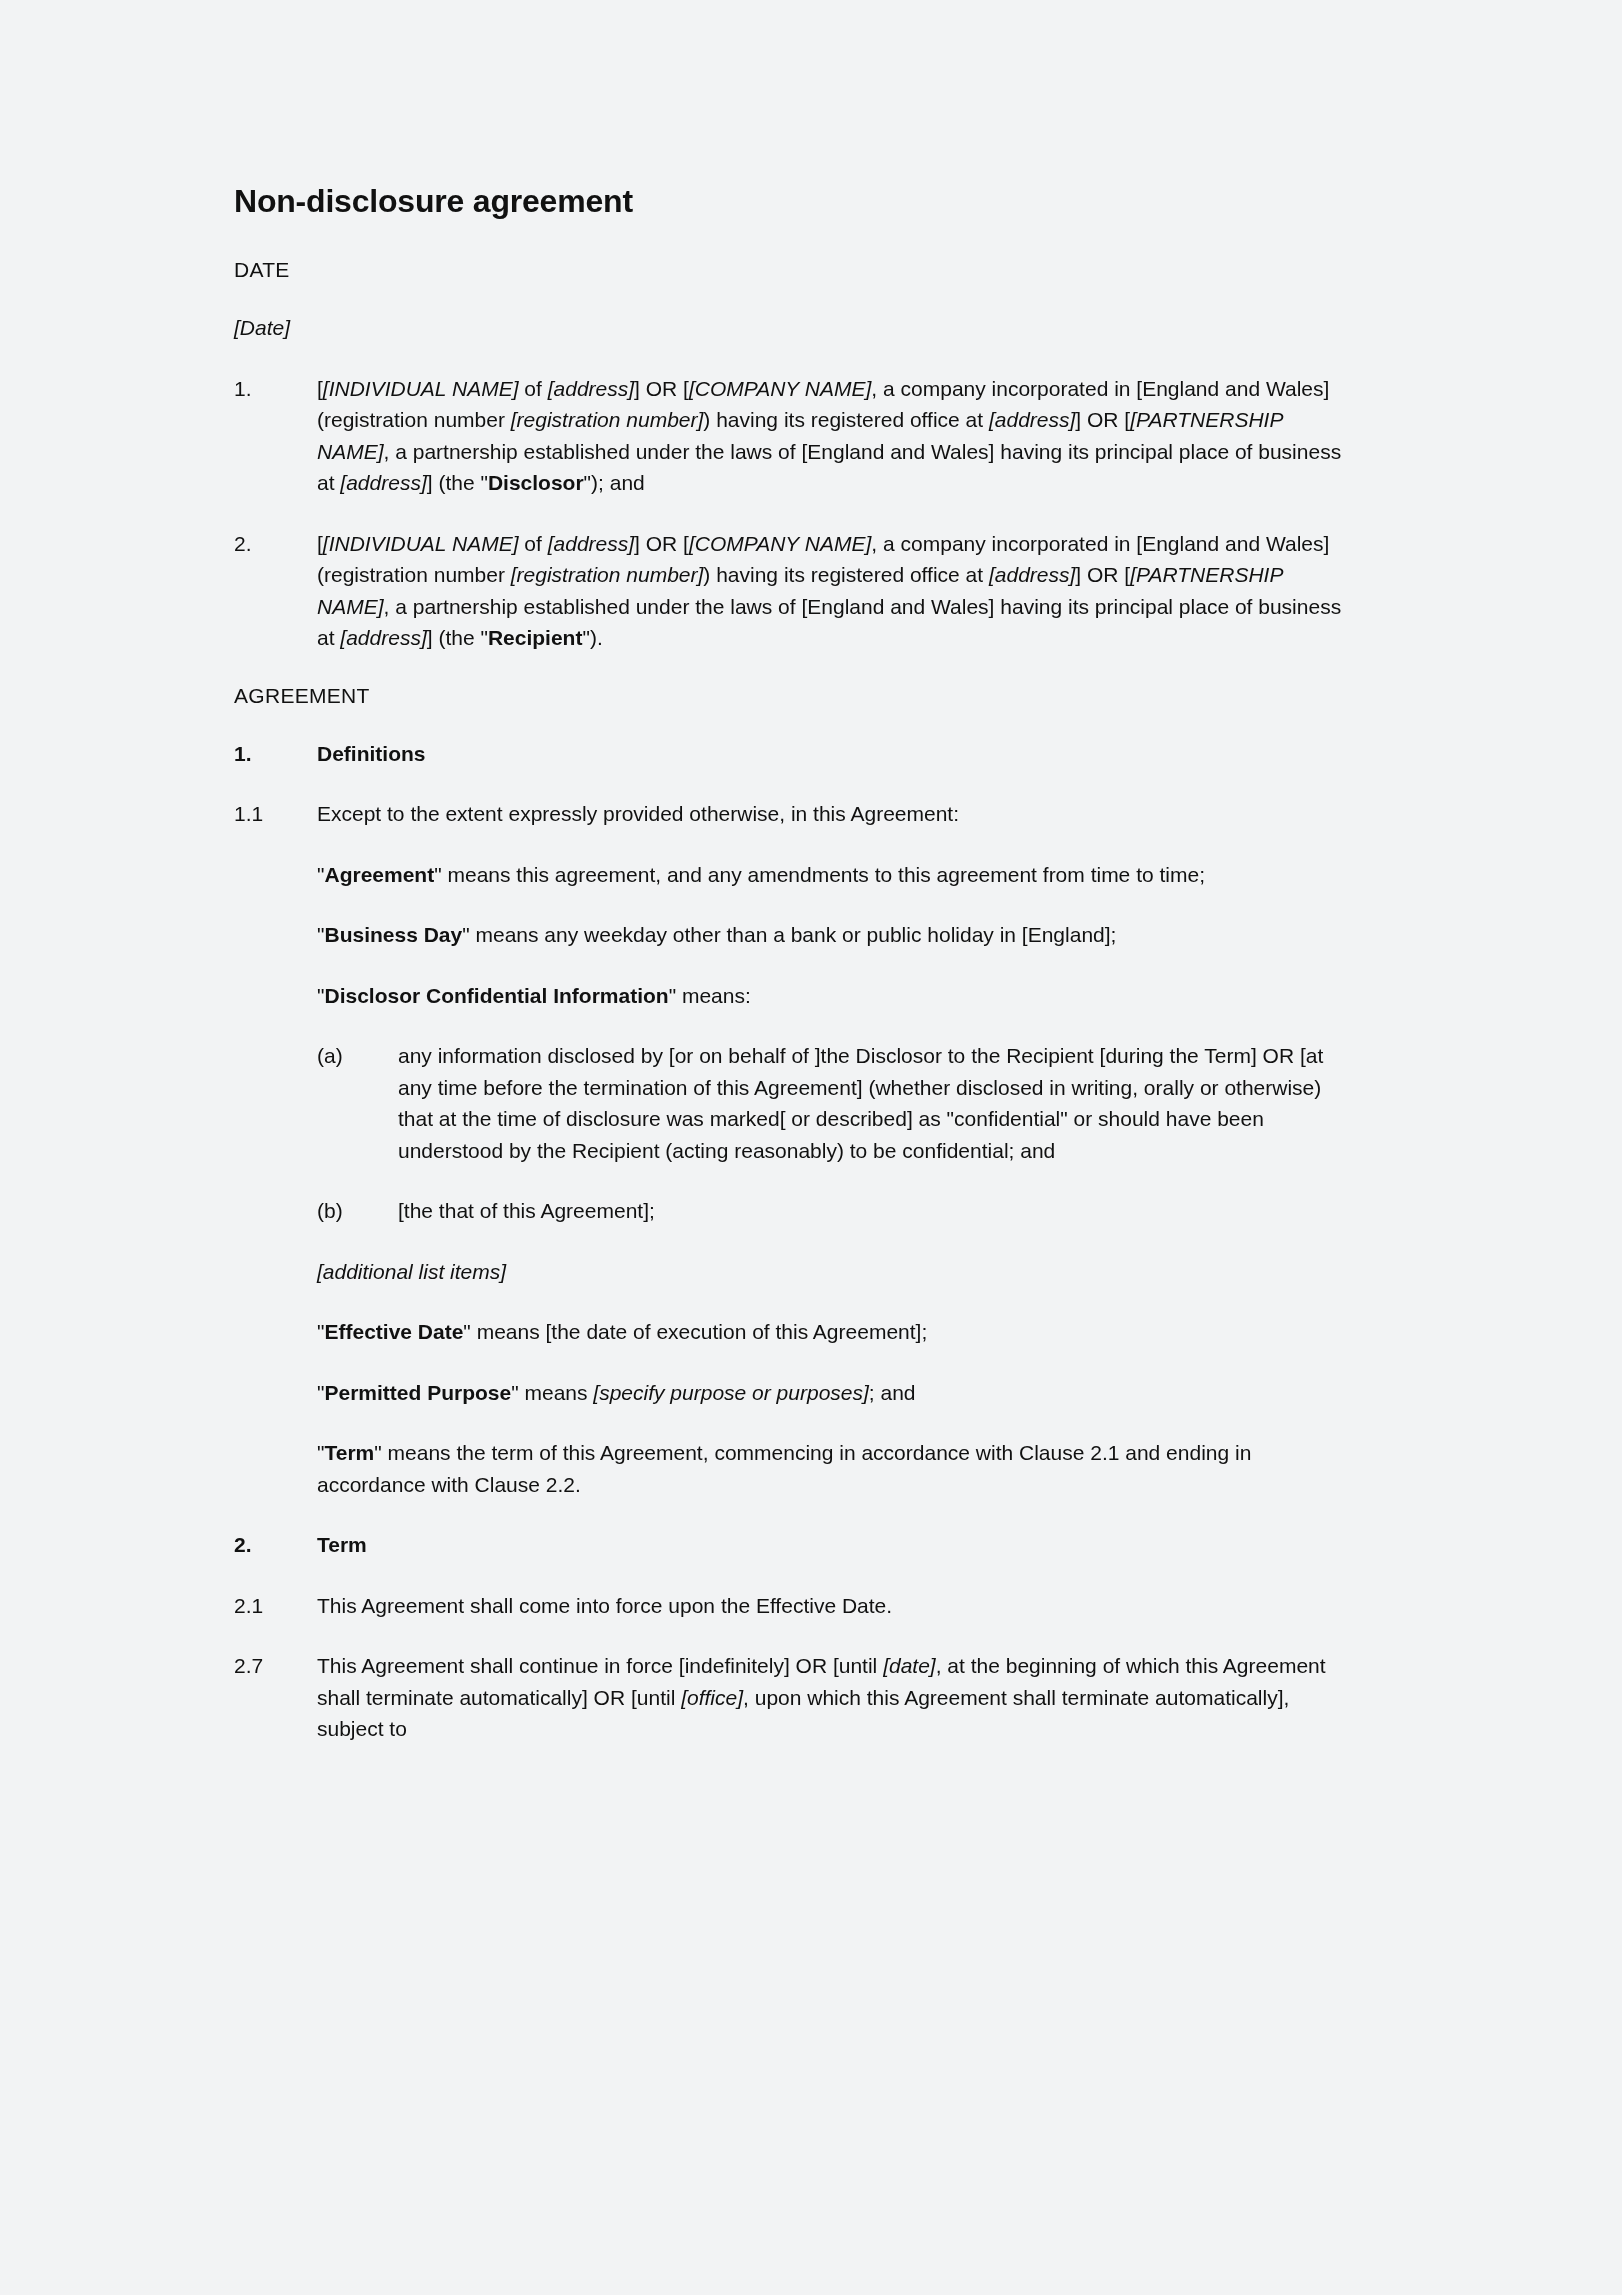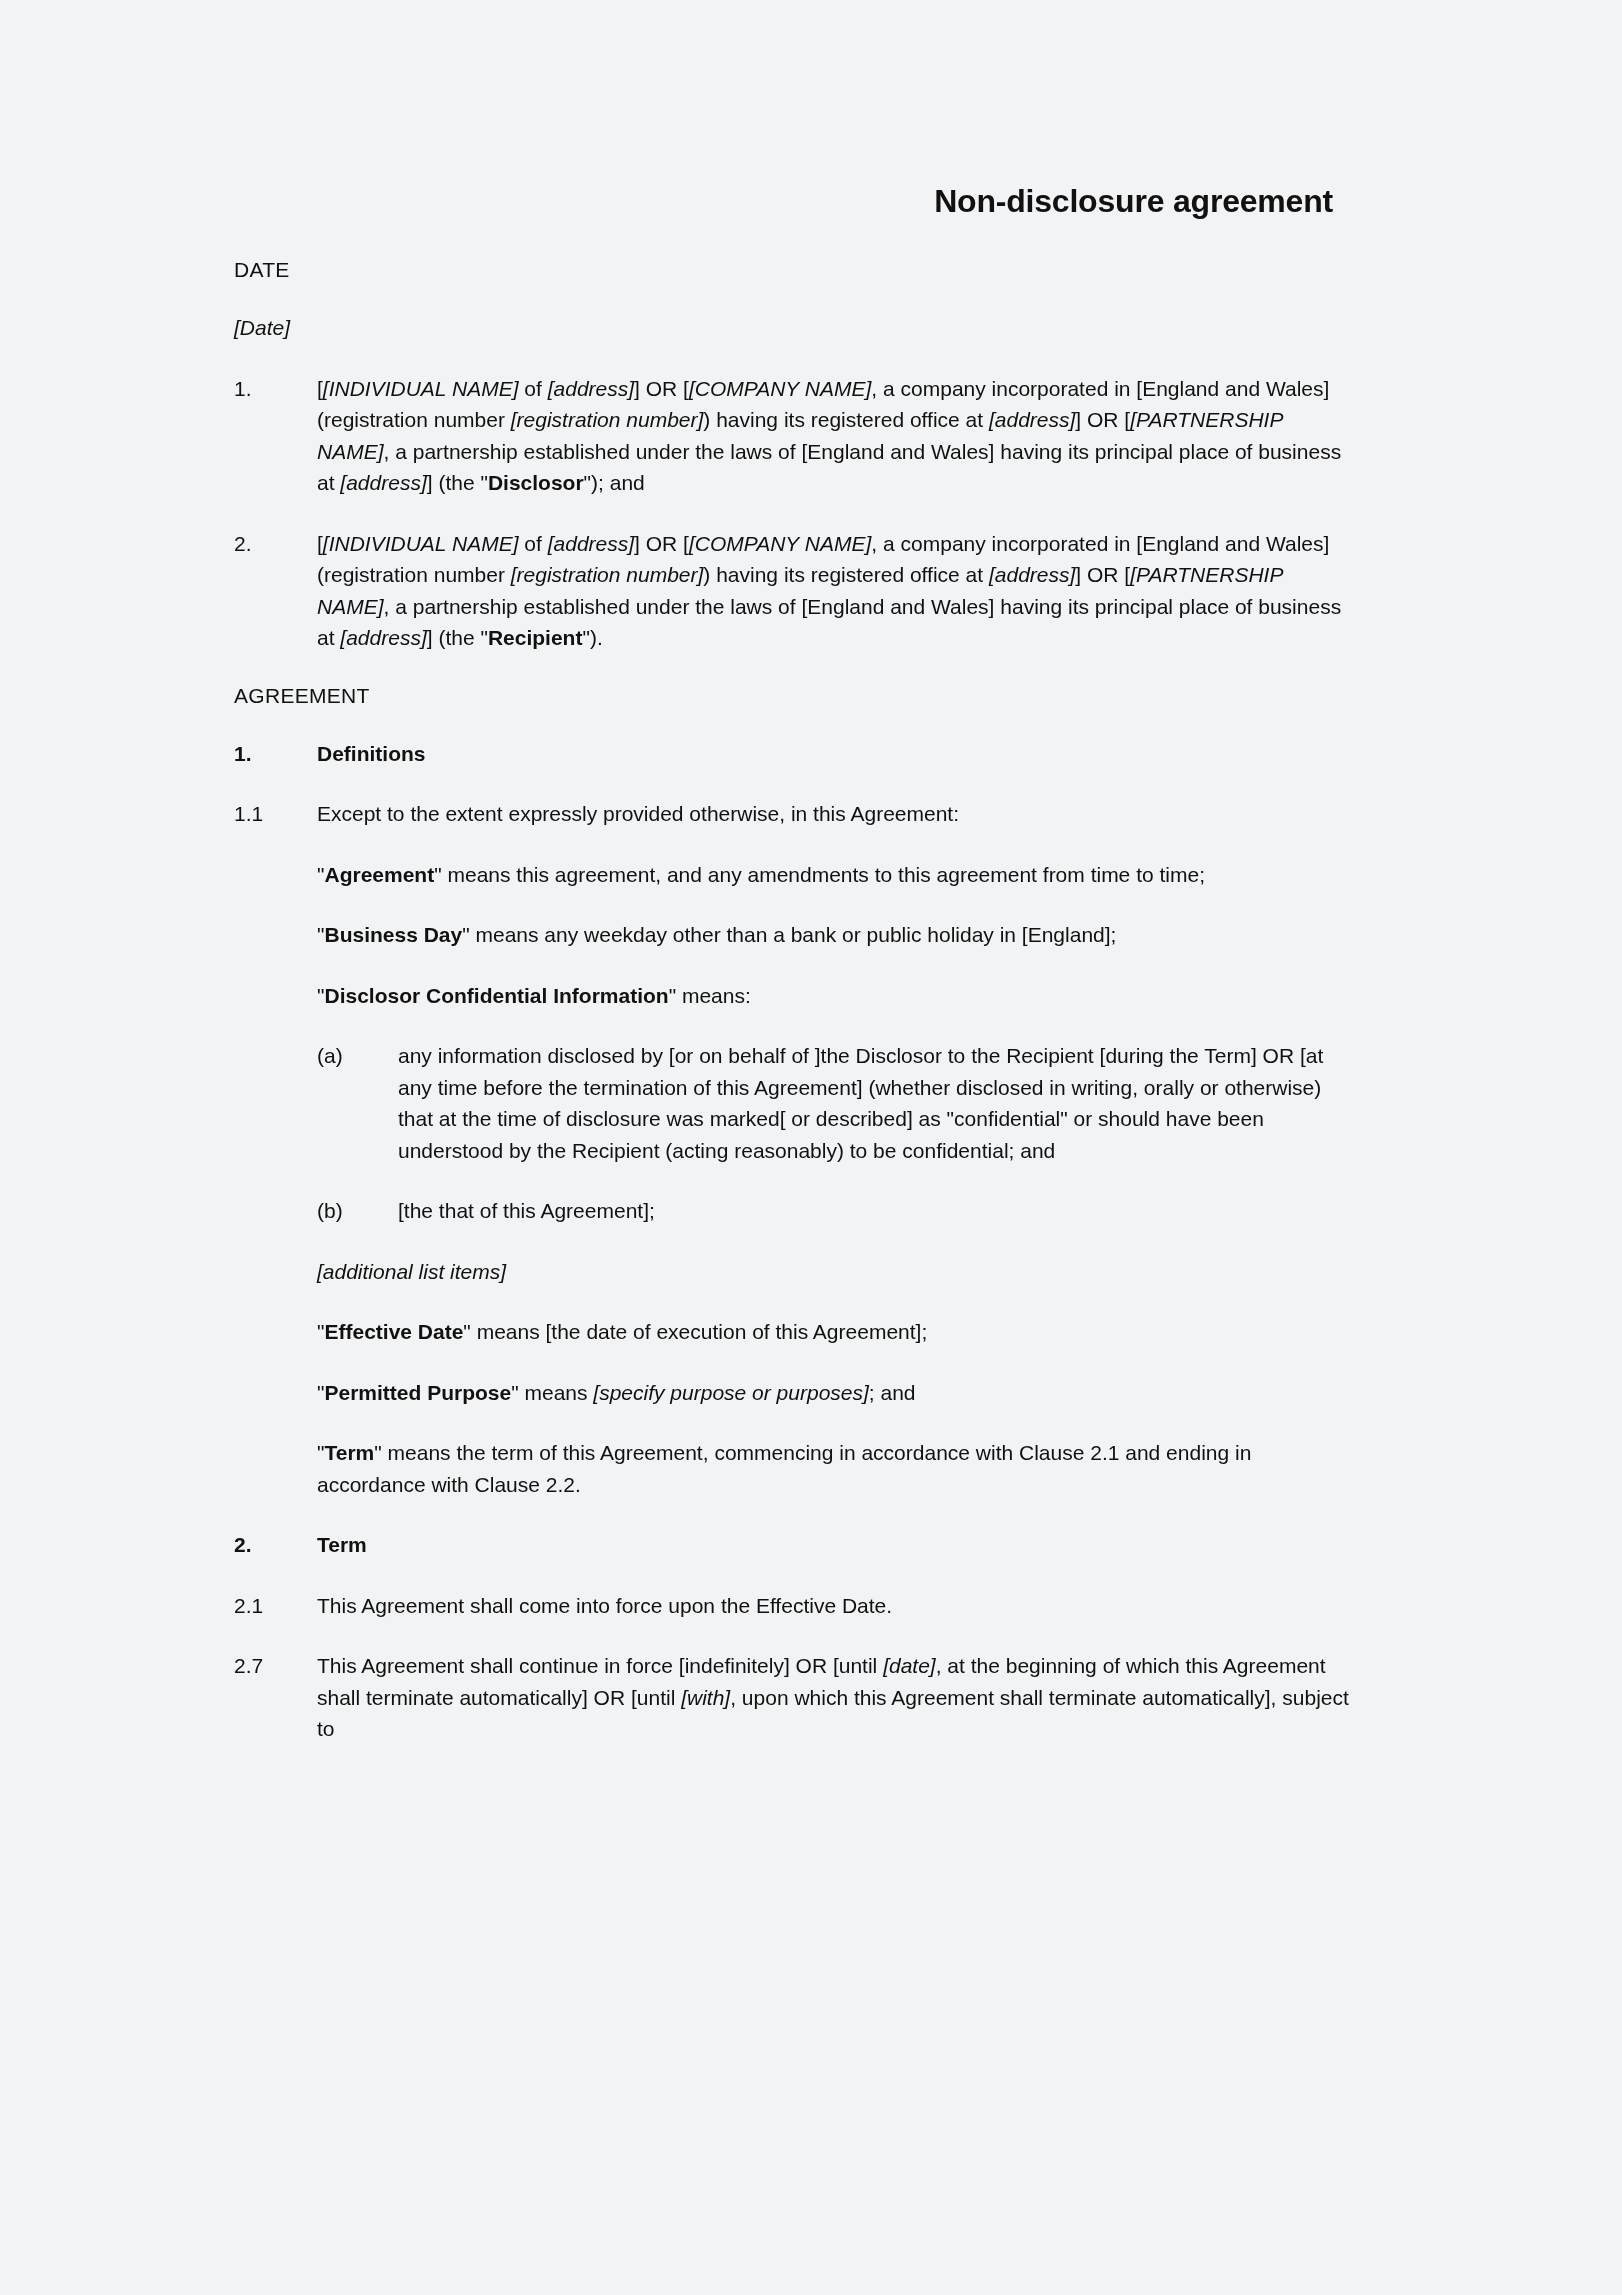--- a/index.html
+++ b/index.html
@@ -26,21 +26,21 @@
 
   
   .doc {
     position: absolute;
     left: 234px;
     top: 183px;
     width: 1126px;
   }
 
   .doc-title {
-    text-align: right;
+    text-align: left;
     font-size: 32px;
     font-weight: bold;
     letter-spacing: -0.2px;
     line-height: 1.15;
     margin: 0 0 37px 0;
     padding-right: 27px;
   }
 
   
   .caps-heading {
@@ -188,21 +188,21 @@
       <div class="body">Term</div>
     </div>
 
     <div class="row">
       <div class="marker">2.1</div>
       <div class="body"><span>This Agreement shall come into force upon the Effective Date.</span></div>
     </div>
 
     <div class="row">
       <div class="marker">2.7</div>
-      <div class="body"><span>This Agreement shall continue in force [indefinitely] OR [until </span><i>[date]</i><span>, at the beginning of which this Agreement shall terminate automatically] OR [until </span><i>[with]</i><span>, upon which this Agreement shall terminate automatically], subject to</span></div>
+      <div class="body"><span>This Agreement shall continue in force [indefinitely] OR [until </span><i>[date]</i><span>, at the beginning of which this Agreement shall terminate automatically] OR [until </span><i>[office]</i><span>, upon which this Agreement shall terminate automatically], subject to</span></div>
     </div>
 
   </div>
 
   <div class="watermark"></div>
 
 </div>
 
 
 </body></html>

